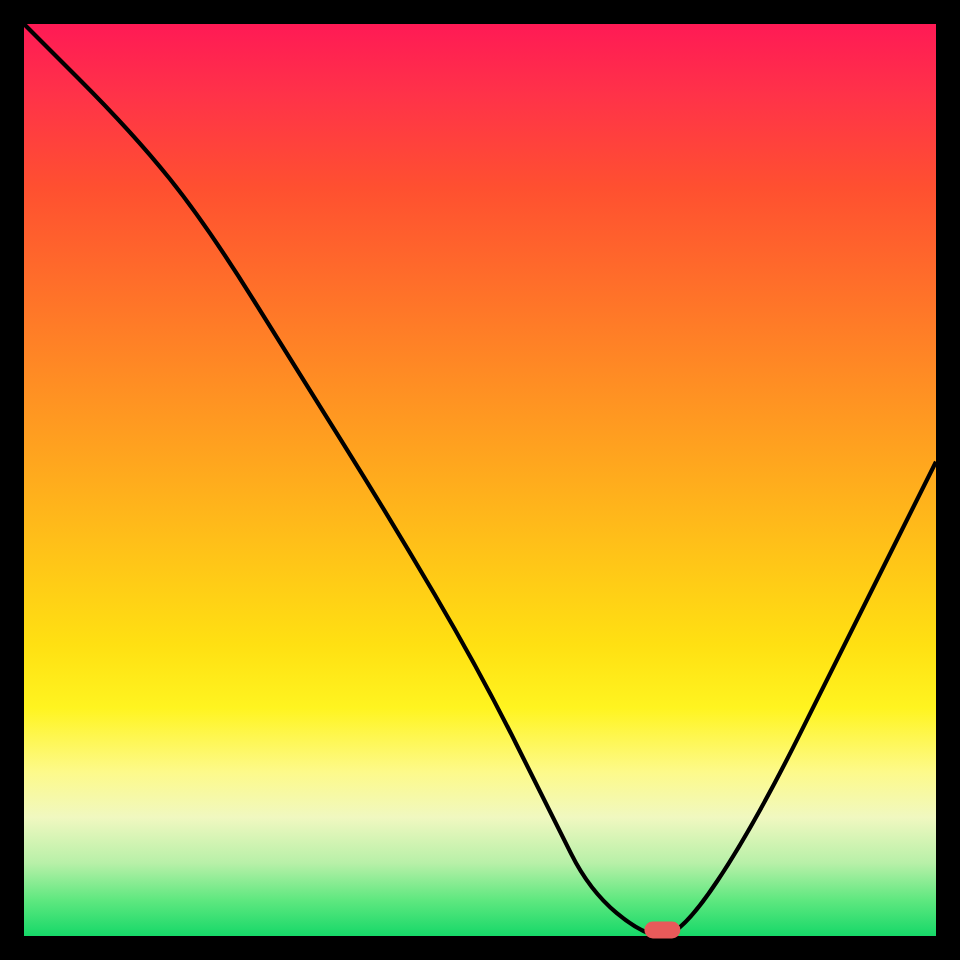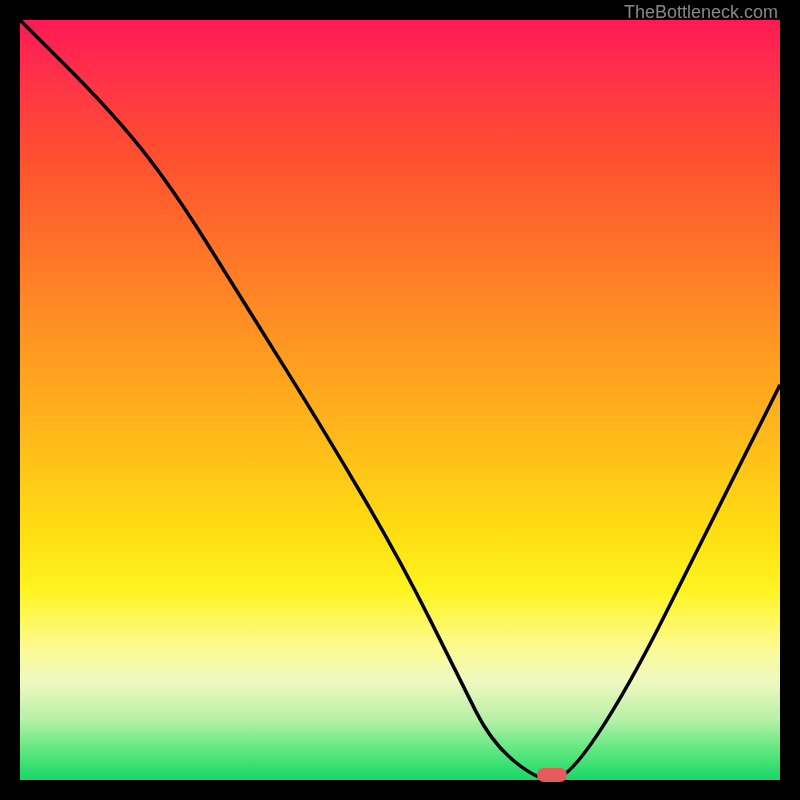--- a/index.html
+++ b/index.html
@@ -59,19 +59,18 @@
     position: absolute;
     background: #e85a5a;
     border-radius: 8px;
     z-index: 6;
   }
 </style>
 </head>
 <body>
 
 <div class="chart-container">
-  <div class="attribution">TheBottleneck.com</div>
   <div class="plot-area"></div>
   <svg class="curve-svg" viewBox="0 0 760 760" preserveAspectRatio="none">
     <path id="curve-path" fill="none" stroke="#000000" stroke-width="3.5" d="M 0 0 Q 0 0 45.6 45.60000000000002 Q 91.2 91.20000000000005 121.6 129.2 Q 152 167.19999999999993 190 227.99999999999997 Q 228 288.8 266 349.6 Q 304 410.4 342 475 Q 380 539.6 410.4 600.4000000000001 Q 440.79999999999995 661.2 456 691.6 Q 471.2 722 494 741 Q 516.8000000000001 760 532 760 Q 547.1999999999999 760 577.5999999999999 714.4 Q 608 668.8 646 592.8 Q 684 516.8 722 440.79999999999995 T 760 364.8"></path>
   </svg>
   <div id="optimum" class="optimum-pill" style="left: 536.8px; width: 30.4px; height: 14px; top: 768px; background: rgb(232, 90, 90);"></div>
 </div>
 
 </body></html>

